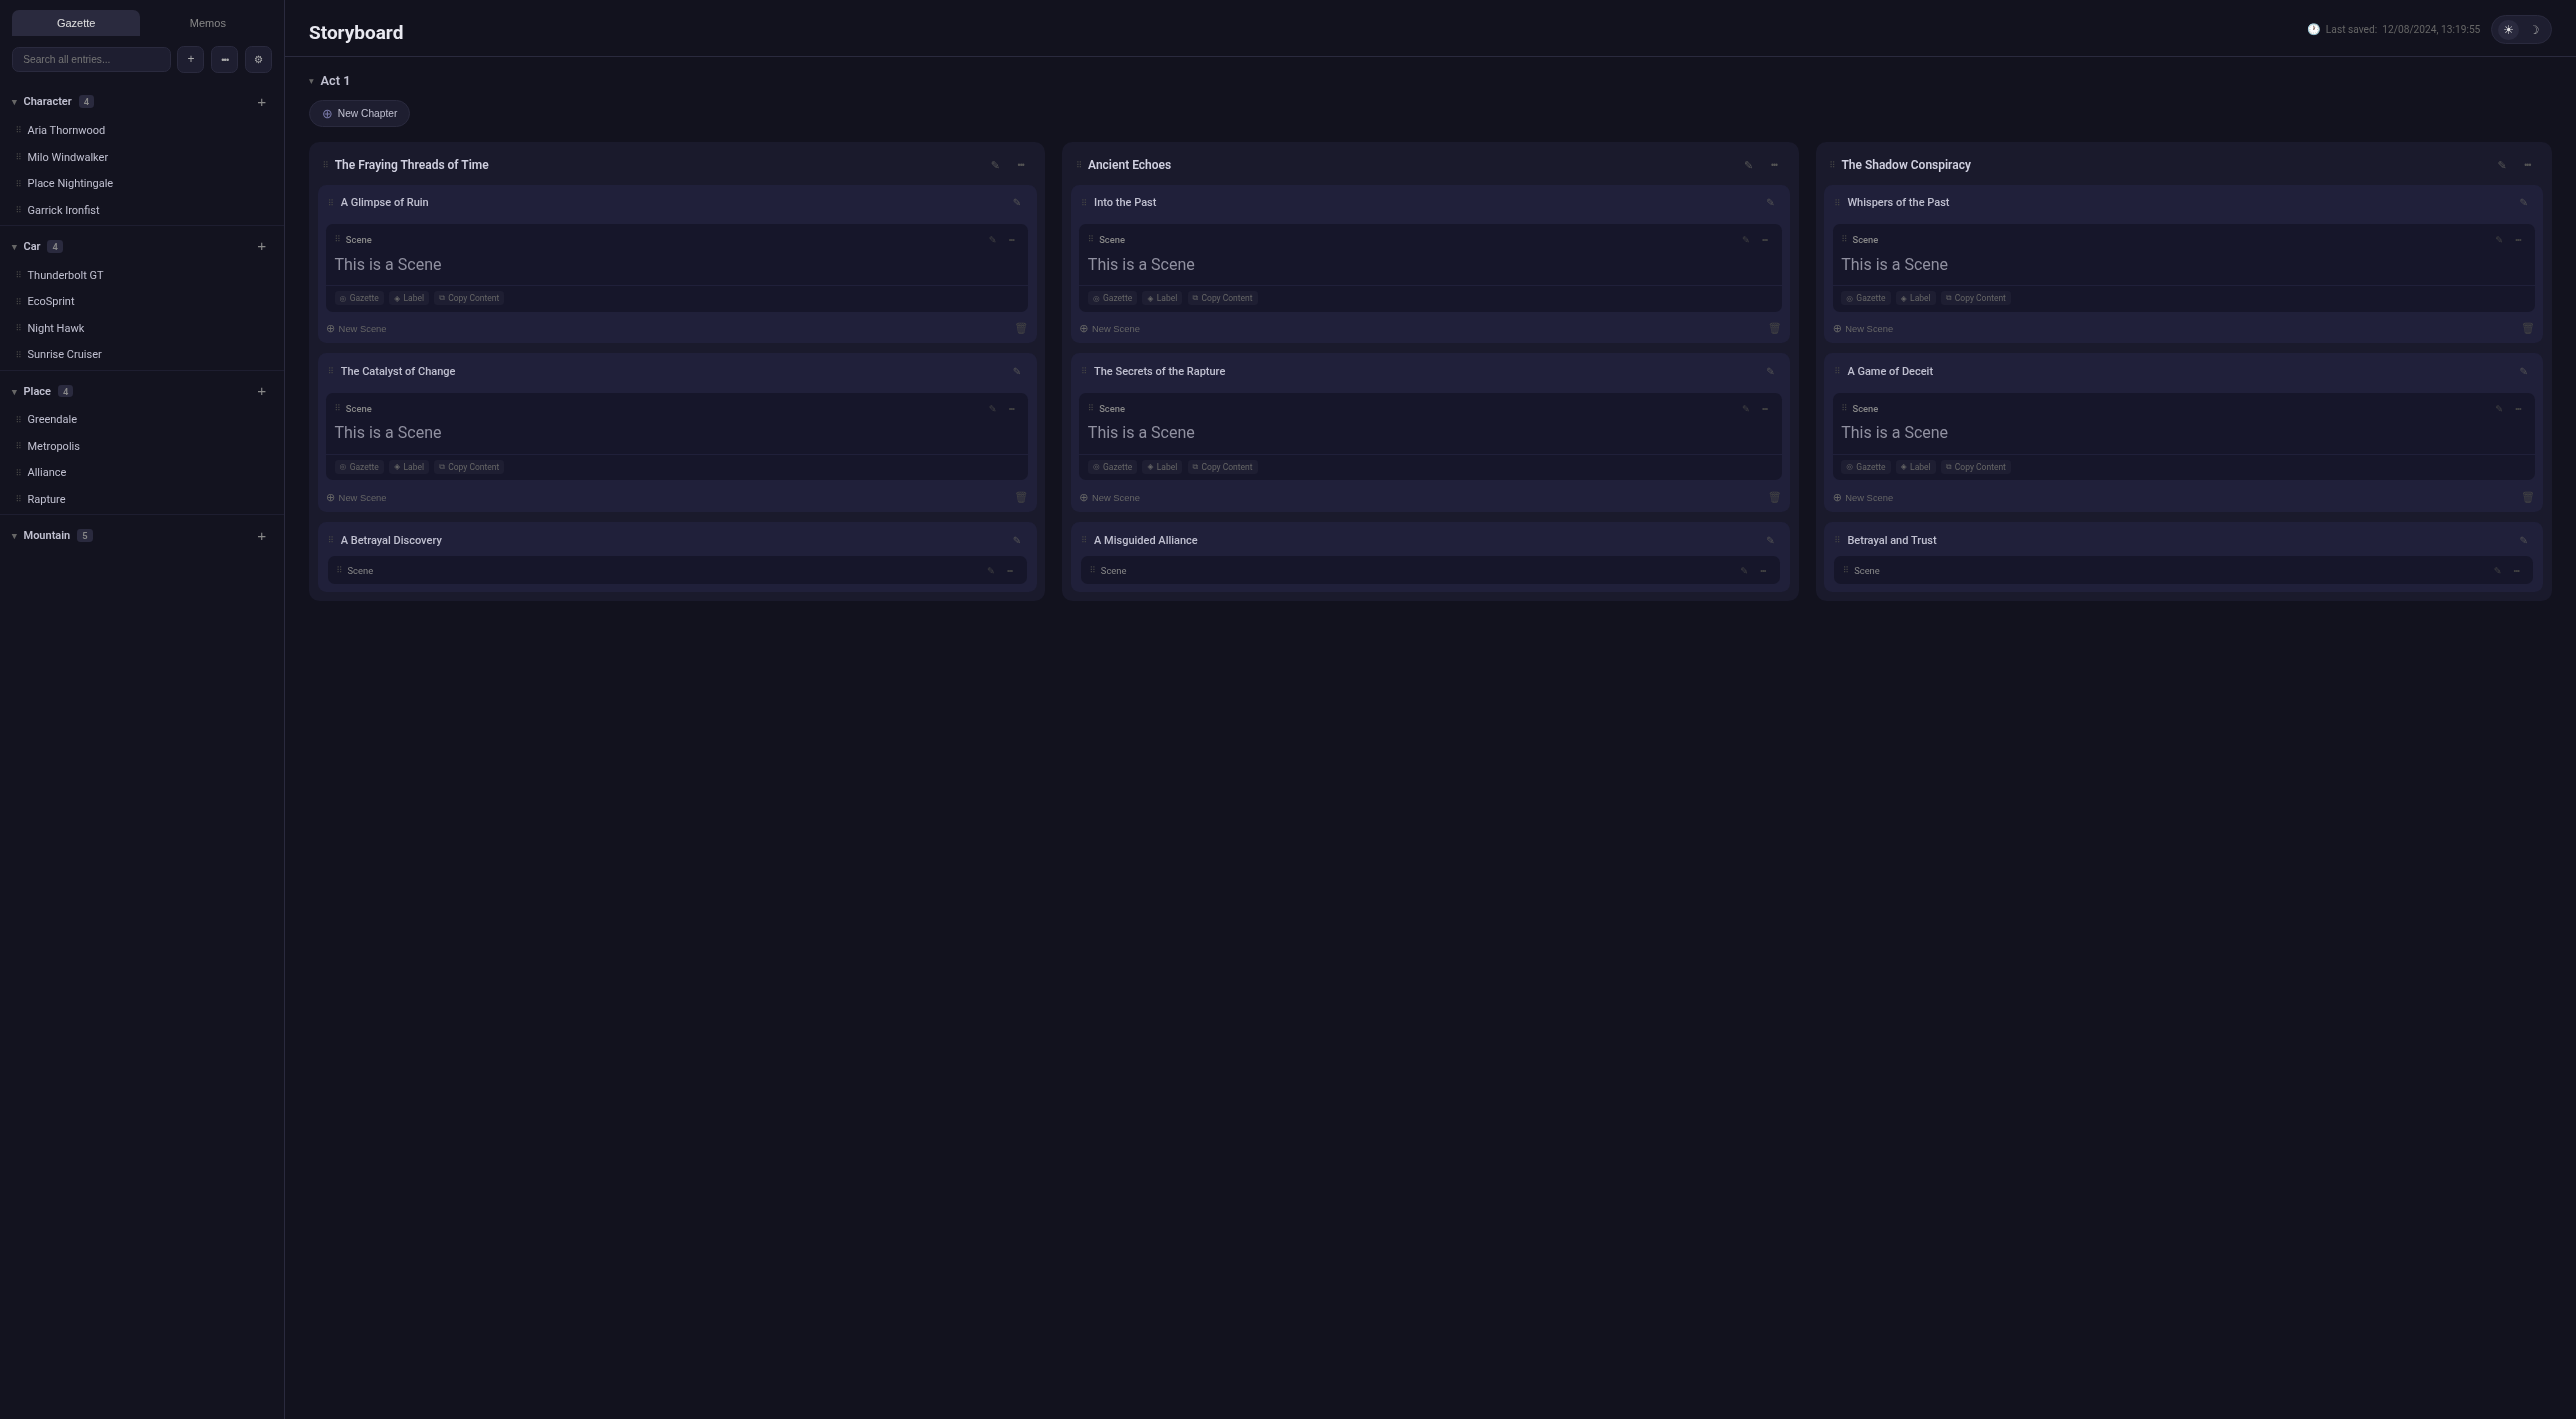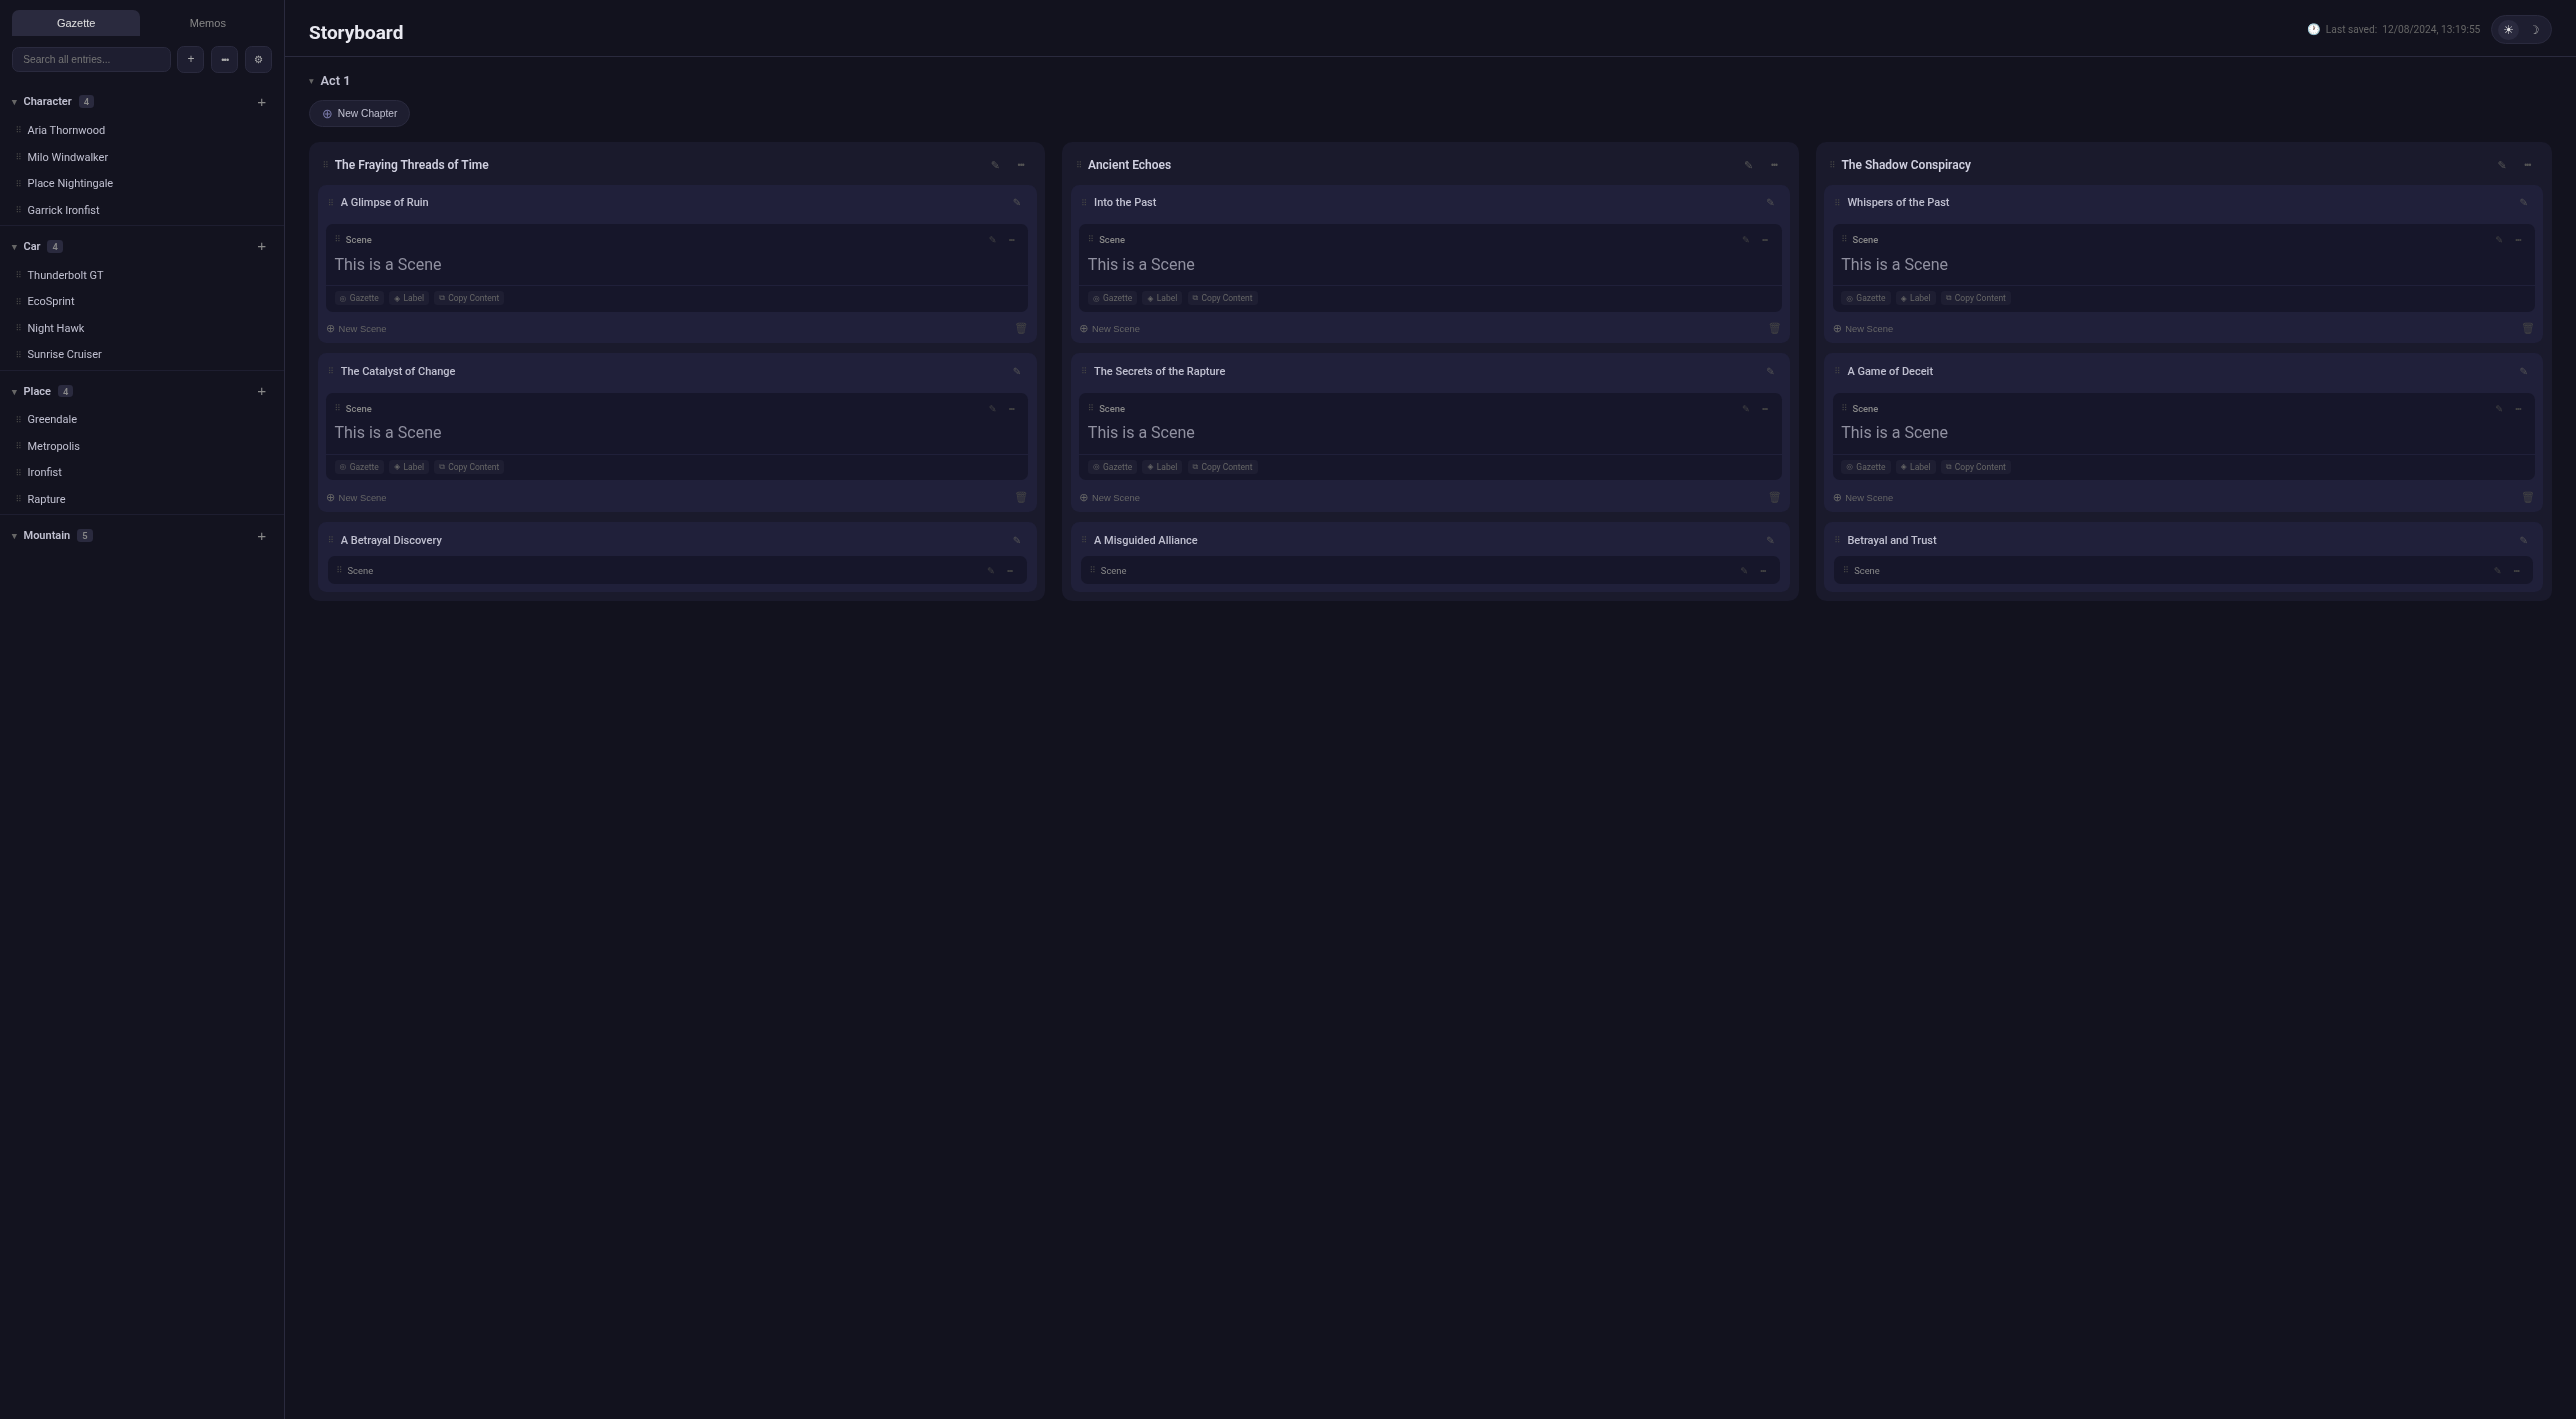--- a/index.html
+++ b/index.html
@@ -572,21 +572,21 @@
     <div class="sidebar-item">
       <span class="drag-handle">⠿</span>
       <span>Greendale</span>
     </div>
     <div class="sidebar-item">
       <span class="drag-handle">⠿</span>
       <span>Metropolis</span>
     </div>
     <div class="sidebar-item">
       <span class="drag-handle">⠿</span>
-      <span>Ironfist</span>
+      <span>Alliance</span>
     </div>
     <div class="sidebar-item">
       <span class="drag-handle">⠿</span>
       <span>Rapture</span>
     </div>
   </div>
 
   <div class="divider"></div>
 
   <div class="sidebar-section">

